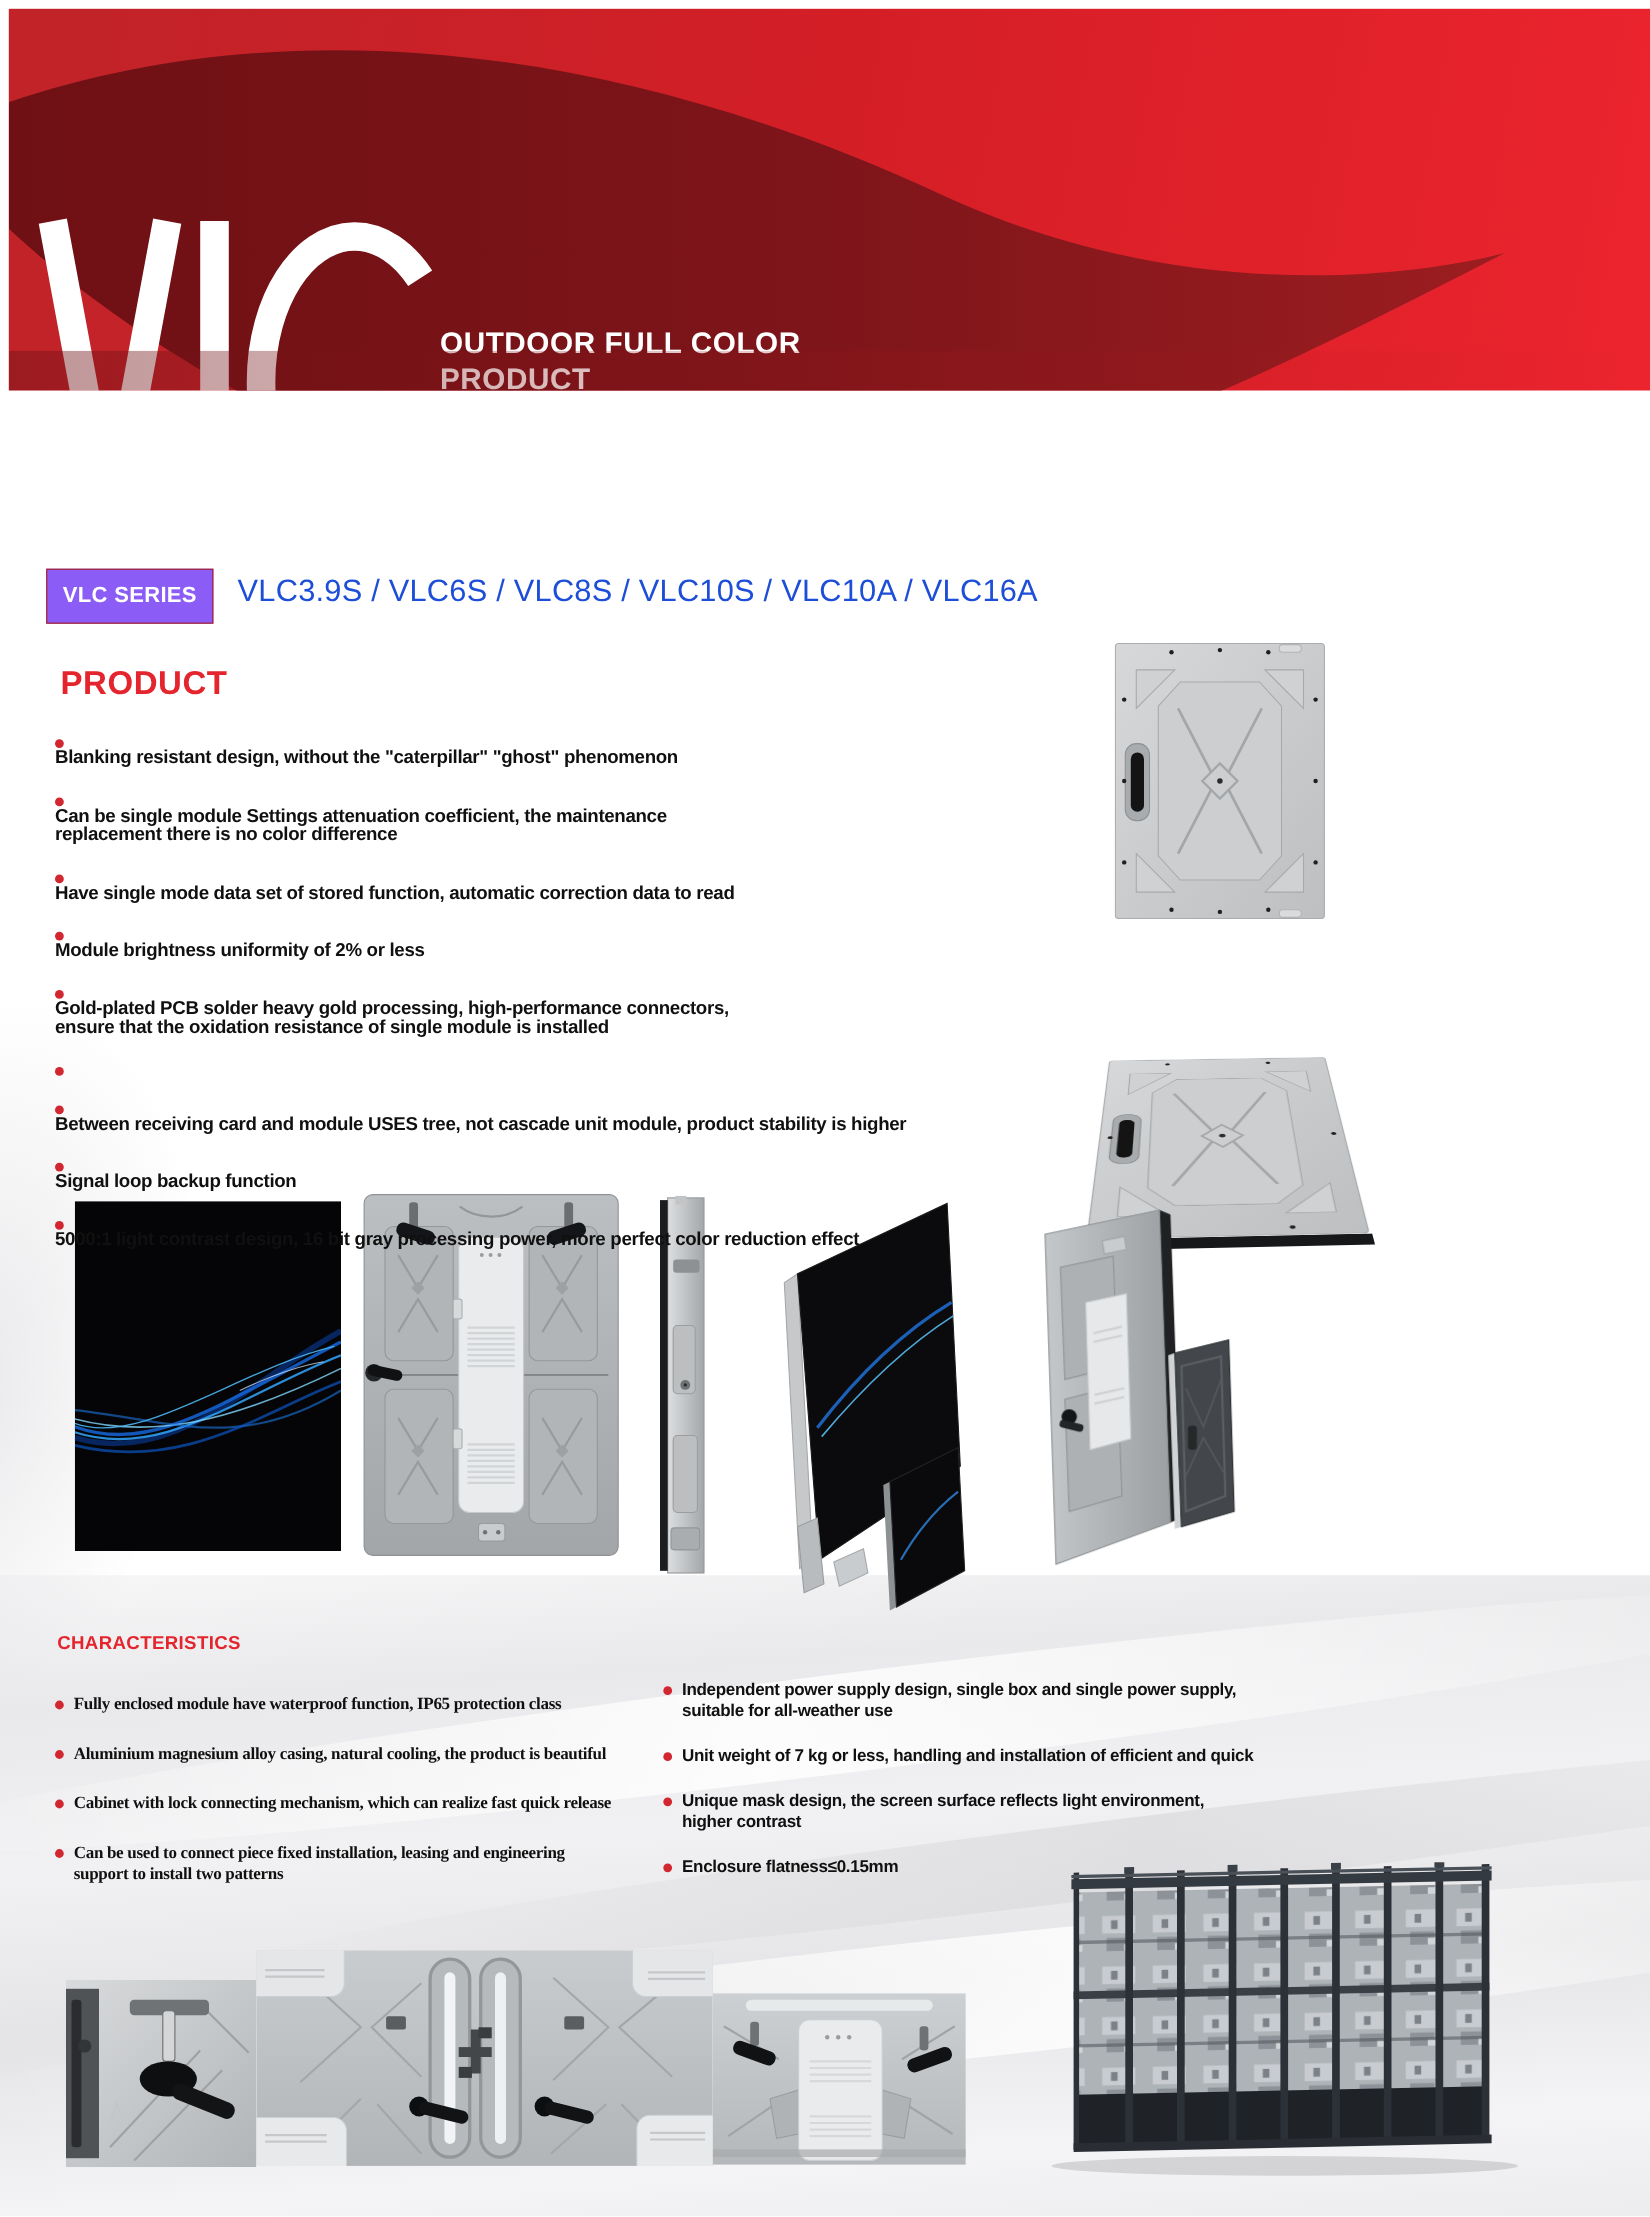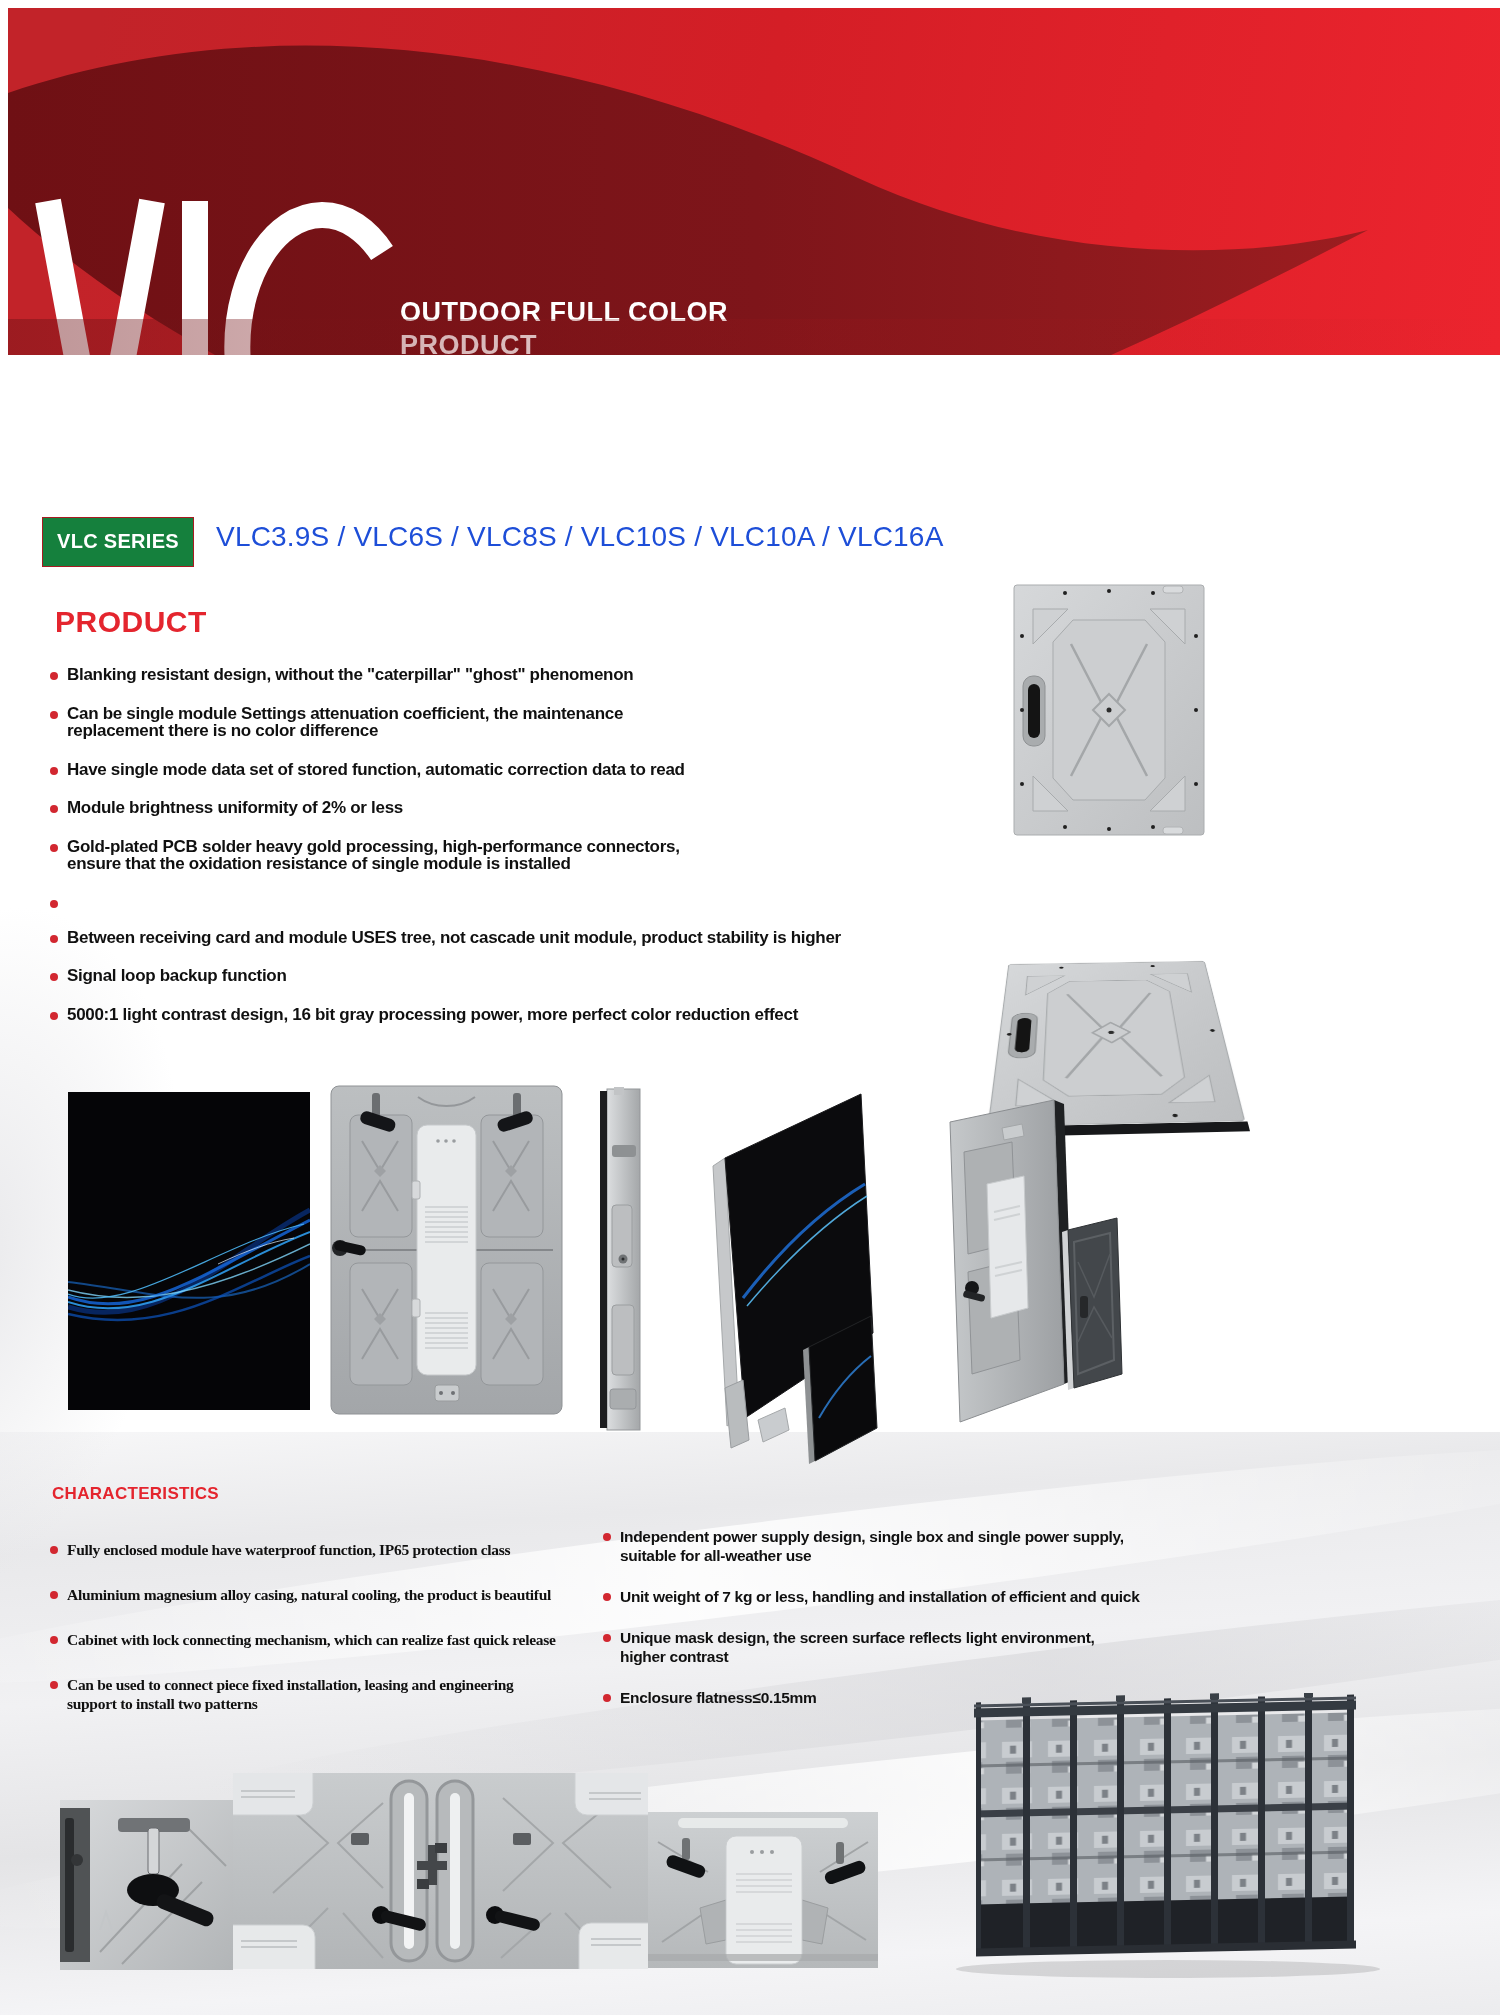--- a/index.html
+++ b/index.html
@@ -11,28 +11,28 @@
   .banner{left:8px;top:8px;width:1492px;height:347px;overflow:hidden;
           background:linear-gradient(100deg,#c22329 6%,#d41e26 50%,#ec242e 100%);}
   .banner-svg{position:absolute;left:0;top:0;}
   .banner-bottom-shade{position:absolute;left:0;bottom:0;width:100%;height:36px;
           background:linear-gradient(90deg,rgba(110,18,22,.45),rgba(160,24,28,.18) 55%,rgba(200,30,35,0));}
   .brand{position:absolute;left:22px;top:185px;}
   .subtitle{position:absolute;left:392px;top:288px;color:#ffffff;font-weight:bold;
             font-size:27px;line-height:33px;letter-spacing:.5px;white-space:pre-line;}
 
   
-  .badge{left:42px;top:517px;width:150px;height:48px;background:#15803d;border:1px solid #a81b21;
+  .badge{left:42px;top:517px;width:150px;height:48px;background:#8b5cf6;border:1px solid #a81b21;
          color:#fff;font-weight:bold;font-size:20px;text-align:center;line-height:46px;letter-spacing:.3px;}
   .models{left:216px;top:521px;font-size:28px;color:#1d4ed8;letter-spacing:.2px;}
 
   
   .features-h{left:55px;top:605px;color:#e4252e;font-weight:bold;font-size:30px;letter-spacing:.5px;}
   .f-list{left:50px;top:666px;width:900px;z-index:3;}
-  .f-item{display:flex;margin-bottom:21px;}
+  .f-item{display:flex;margin-bottom:21px;flex-direction:column;}
   .dot{width:8px;height:8px;border-radius:50%;background:#d22730;flex:0 0 8px;margin:6px 9px 0 0;}
   .f-text{font-size:17px;font-weight:bold;color:#101010;line-height:1.03;letter-spacing:-.3px;white-space:pre-line;}
 
   
   .char-h{left:52px;top:1484px;color:#e4252e;font-weight:bold;font-size:17px;letter-spacing:.3px;z-index:3;}
   .c-list{z-index:3;}
   .c-left{left:50px;top:1541px;width:575px;font-family:Liberation Serif, serif;}
   .c-right{left:603px;top:1528px;width:580px;}
   .c-item{display:flex;}
   .c-left .c-item{margin-bottom:26px;}

